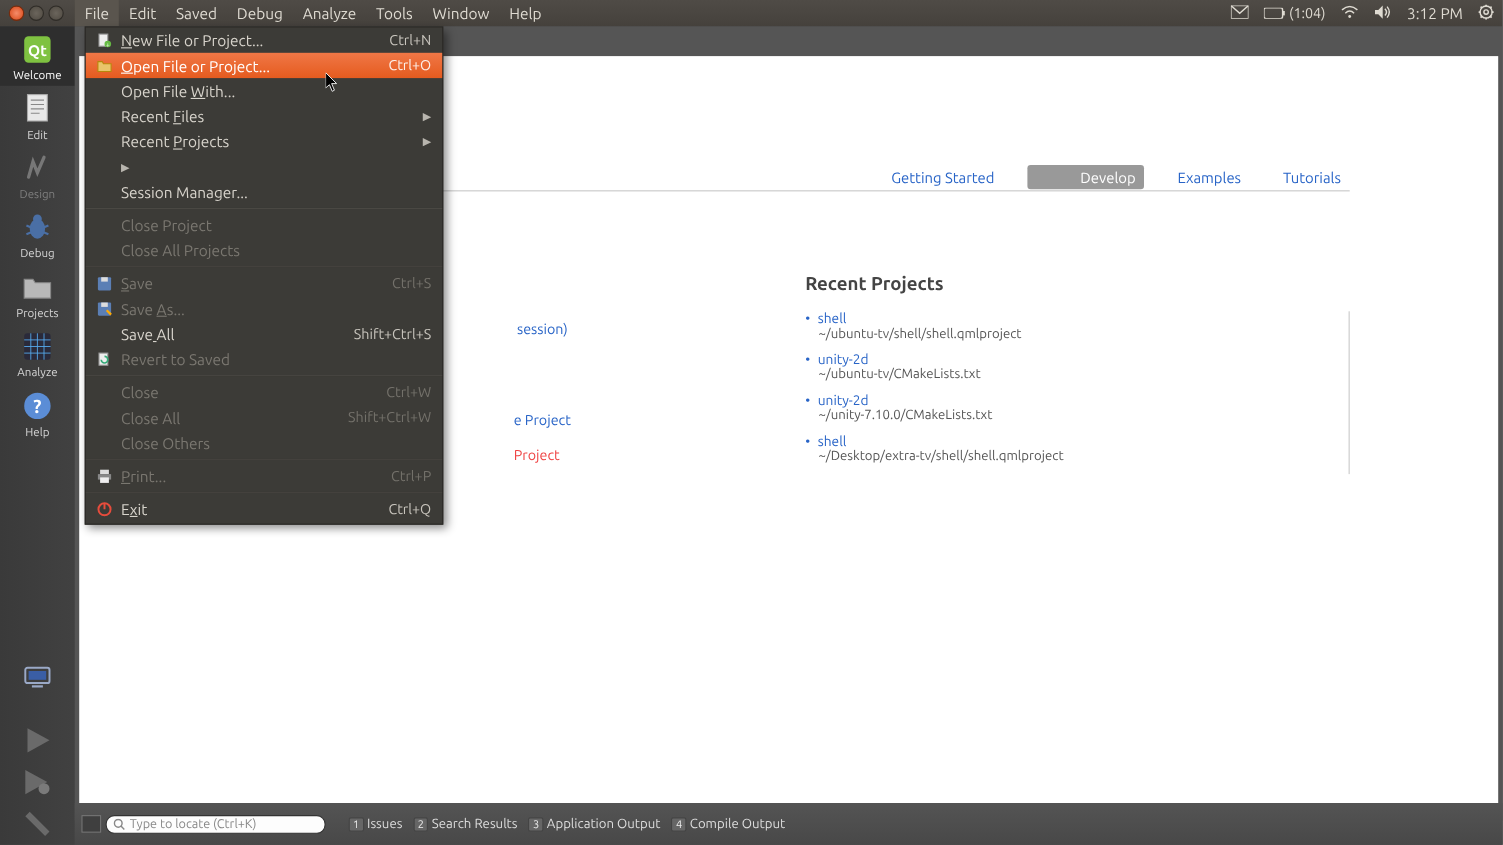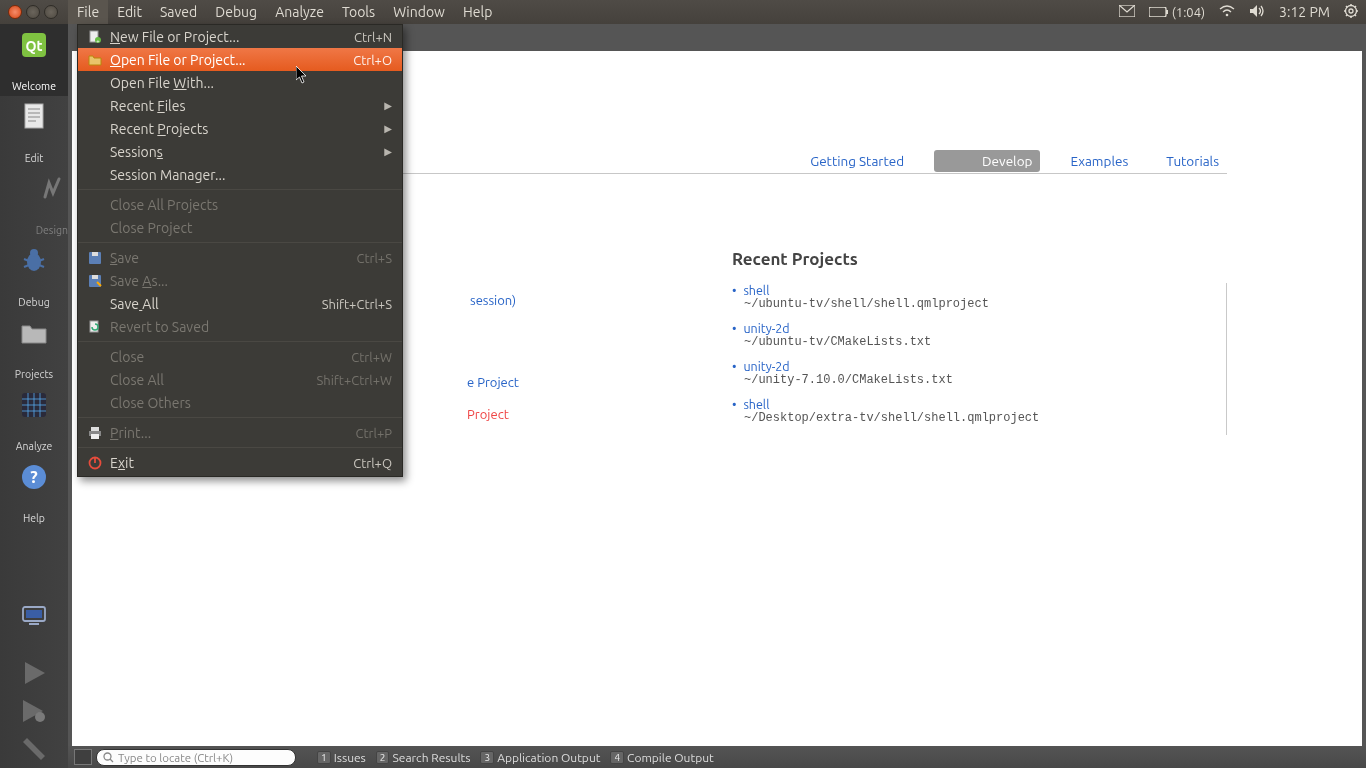--- a/index.html
+++ b/index.html
@@ -23,47 +23,47 @@
 .dd-item.highlight { background: linear-gradient(#f07746,#e55b1f); color: #fff; }
 .dd-icon { width: 18px; display: inline-flex; justify-content: center; margin-right: 6px; font-size:12px;}
 .dd-label { flex: 1; }
 .dd-label u { text-decoration: underline; }
 .dd-shortcut { color: inherit; opacity: .9; font-size: 13px; }
 .dd-sub { font-size: 10px; opacity:.8;}
 .dd-sep { height: 1px; background: #2c2b27; margin: 3px 0; border-top:1px solid #4a4843;}
 
 
 .modebar { position: absolute; left: 0; top: 24px; width: 68px; bottom: 0; background: linear-gradient(to right,#3a3a3a,#414141); display: flex; flex-direction: column; align-items: center; }
-.mode { width: 68px; padding: 6px 0 4px; display: flex; flex-direction: column; align-items: center; color: #d6d6d6; font-size: 10.5px; gap:20px;}
+.mode { width: 68px; padding: 6px 0 4px; display: flex; flex-direction: column; align-items: center; color: #d6d6d6; font-size: 10.5px; gap:2px;}
 .mode.selected { background: #2e2e2e; color:#fff; }
-.mode.dim { color: #7f7f7f; align-items: flex-end; }
+.mode.dim { color: #7f7f7f; }
 .mode-icon { width: 30px; height: 30px; display:flex; align-items:center; justify-content:center; }
 .spacer-flex { flex: 1; }
 .mode-bottom { width:68px; padding:6px 0; display:flex; justify-content:center;}
 
 
 .content { position: absolute; left: 68px; top: 24px; right: 0; bottom: 22px; background: #555; }
 .page { position: absolute; left: 4px; top: 27px; right: 4px; bottom: 0; background: #fff; }
 .page-inner { position:absolute; left:135px; right:135px; top:0; bottom:0; }
 .tabstrip { position: absolute; top: 98px; right: 0; height: 24px; display: flex; gap: 22px; align-items:center; }
 .tabstrip-underline { position:absolute; top:122px; left:0; right:0; height:1px; background:#c7c7c7;}
 .wtab { color: #2864c7; font-size: 13.5px; padding: 3px 8px; border-radius:3px;}
 .wtab.active { background: #999; color: #fff; padding-left: 48px; }
 .recent-h { position: absolute; top: 198px; left: 525px; font-size: 17px; font-weight: bold; color: #444; }
 .recent-list { position: absolute; top: 232px; left: 525px; right:0; border-right:1px solid #c9c9c9; padding-right:57px;}
 .rp { margin-bottom: 10px; font-size: 12.5px; }
 .rp-bullet { color:#2864c7; margin-right:4px; }
 .rp-name { color: #2864c7; }
-.rp-path { color: #555; margin-left: 12px; font-size:12px;font-family:Liberation Mono, monospace; }
+.rp-path { color: #555; margin-left: 12px; font-size:12px; }
 .sess-text { position:absolute; top:242px; left:263px; color:#2864c7; font-size:13px;}
 .proj1 { position:absolute; top:324px; left:260px; color:#2864c7; font-size:13px;}
 .proj2 { position:absolute; top:356px; left:260px; color:#ef4444; font-size:13px;}
 
 
-.statusbar { position: absolute; left: 68px; right: 0; bottom: 0; height: 22px; background: linear-gradient(#545454,#484848); display: flex; align-items: center; font-size: 12px; color: #ddd; gap:4px; padding-left:6px;}
+.statusbar { position: absolute; left: 68px; right: 0; bottom: 0; height: 38px; background: linear-gradient(#545454,#484848); display: flex; align-items: center; font-size: 12px; color: #ddd; gap:4px; padding-left:6px;}
 .sb-box { width:18px; height:16px; border:1px solid #777; background:#3f3f3f;}
 .locator { flex: 0 0 200px; height: 17px; background: #fdfdfd; border: 1px solid #333; border-radius: 8px; display:flex; align-items:center; padding:0 6px; color:#888; font-size:11.5px; gap:4px;}
 .sb-tab { display:flex; align-items:center; gap:3px; padding:0 5px; height:18px; }
 .sb-num { background:#666; border:1px solid #444; color:#eee; font-size:10px; padding:0 3px; border-radius:2px;}
 .cursor { position:absolute; left:296px; top:66px; z-index:200; font-size:14px; color:#000;}
 </style>
 </head>
 <body>
 
 <div class="menubar">
@@ -160,35 +160,34 @@
       <span class="dd-label">Recent <u>F</u>iles</span>
       <span class="dd-sub">▶</span>
     </div>
     <div class="dd-item">
       <span class="dd-icon"></span>
       <span class="dd-label">Recent <u>P</u>rojects</span>
       <span class="dd-sub">▶</span>
     </div>
     <div class="dd-item">
       <span class="dd-icon"></span>
-      <span class="dd-label">Session<u>s</u></span>
       <span class="dd-sub">▶</span>
     </div>
     <div class="dd-item">
       <span class="dd-icon"></span>
       <span class="dd-label">Session Manager...</span>
     </div>
     <div class="dd-sep"></div>
     <div class="dd-item disabled">
       <span class="dd-icon"></span>
+      <span class="dd-label">Close Project</span>
+    </div>
+    <div class="dd-item disabled">
+      <span class="dd-icon"></span>
       <span class="dd-label">Close All Projects</span>
-    </div>
-    <div class="dd-item disabled">
-      <span class="dd-icon"></span>
-      <span class="dd-label">Close Project</span>
     </div>
     <div class="dd-sep"></div>
     <div class="dd-item disabled">
       <span class="dd-icon">
         <svg width="14" height="14" viewBox="0 0 14 14">
           <rect x="1" y="1" width="12" height="12" fill="#5b7fb5" rx="1"></rect>
           <rect x="4" y="1" width="6" height="4" fill="#ddd"></rect>
         </svg>
       </span>
       <span class="dd-label"><u>S</u>ave</span>

